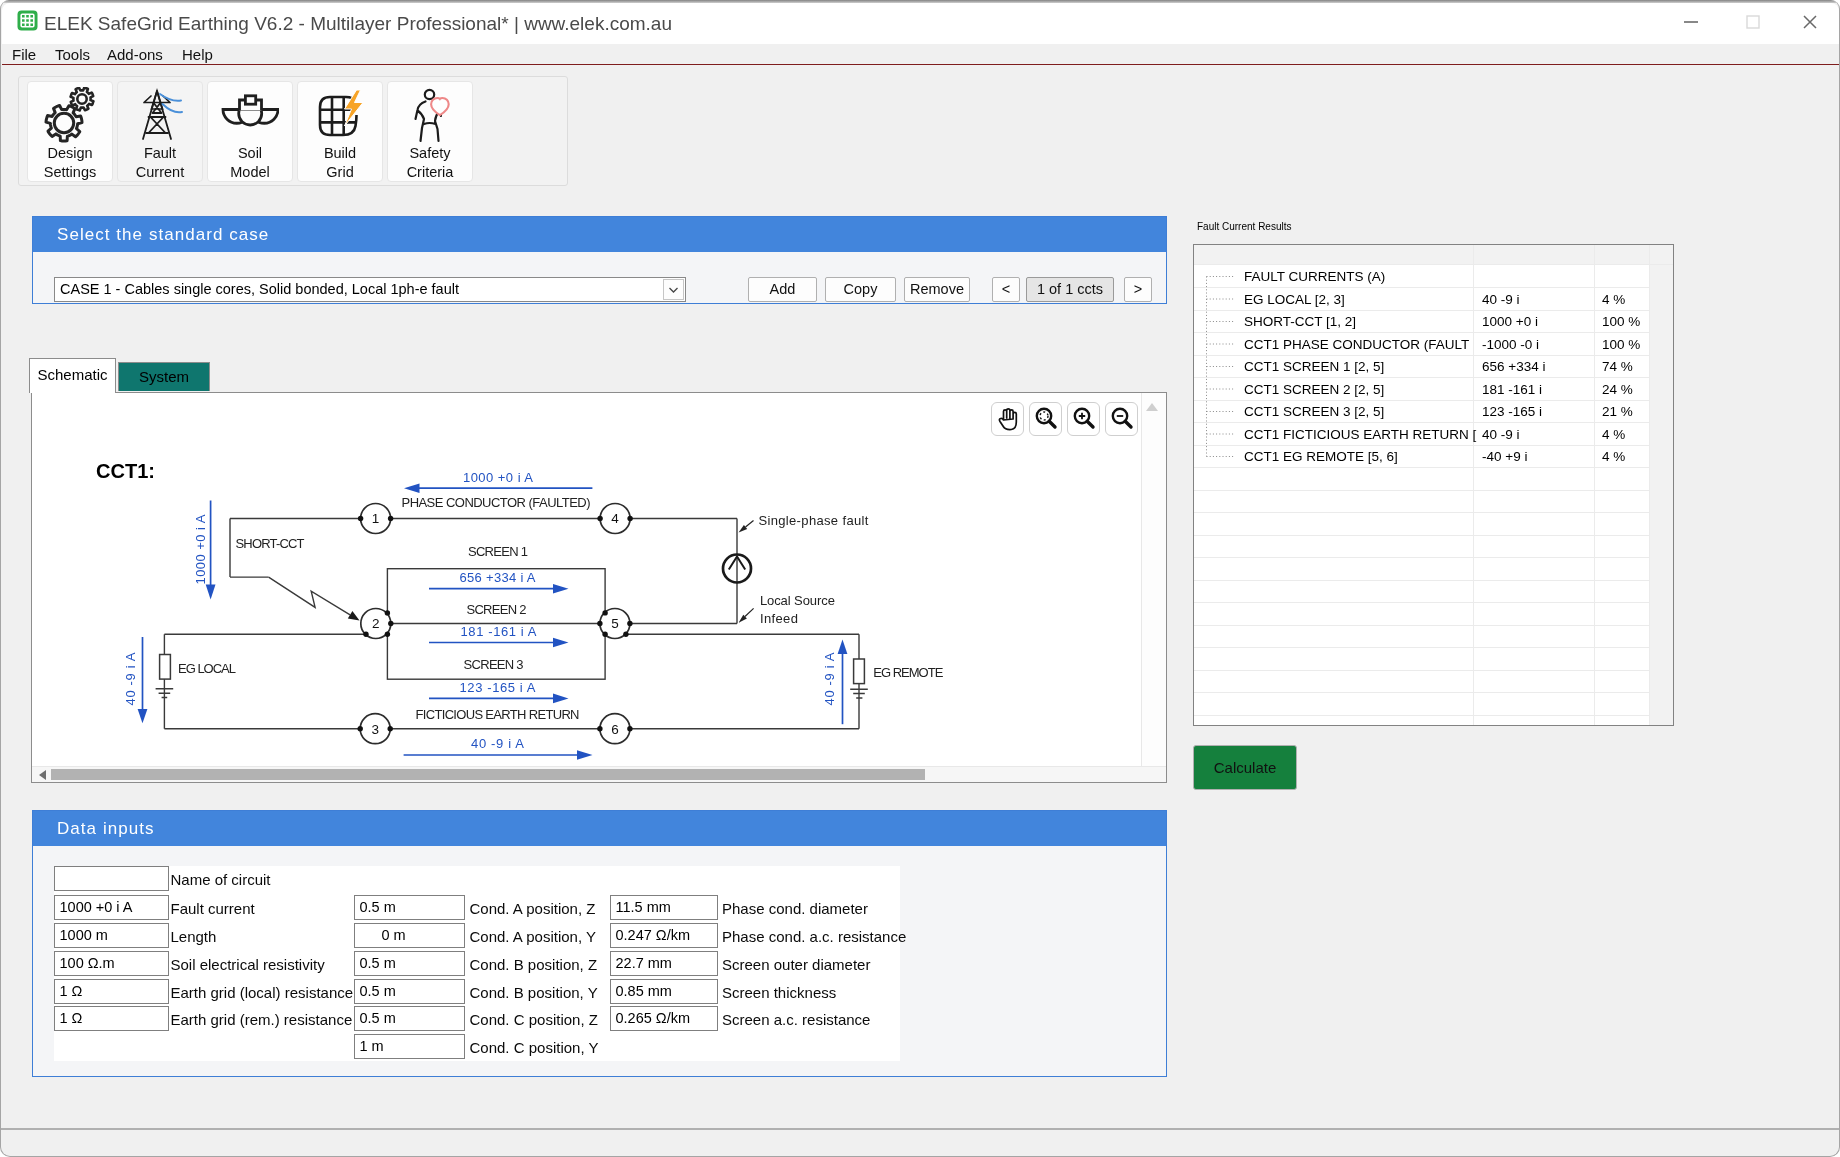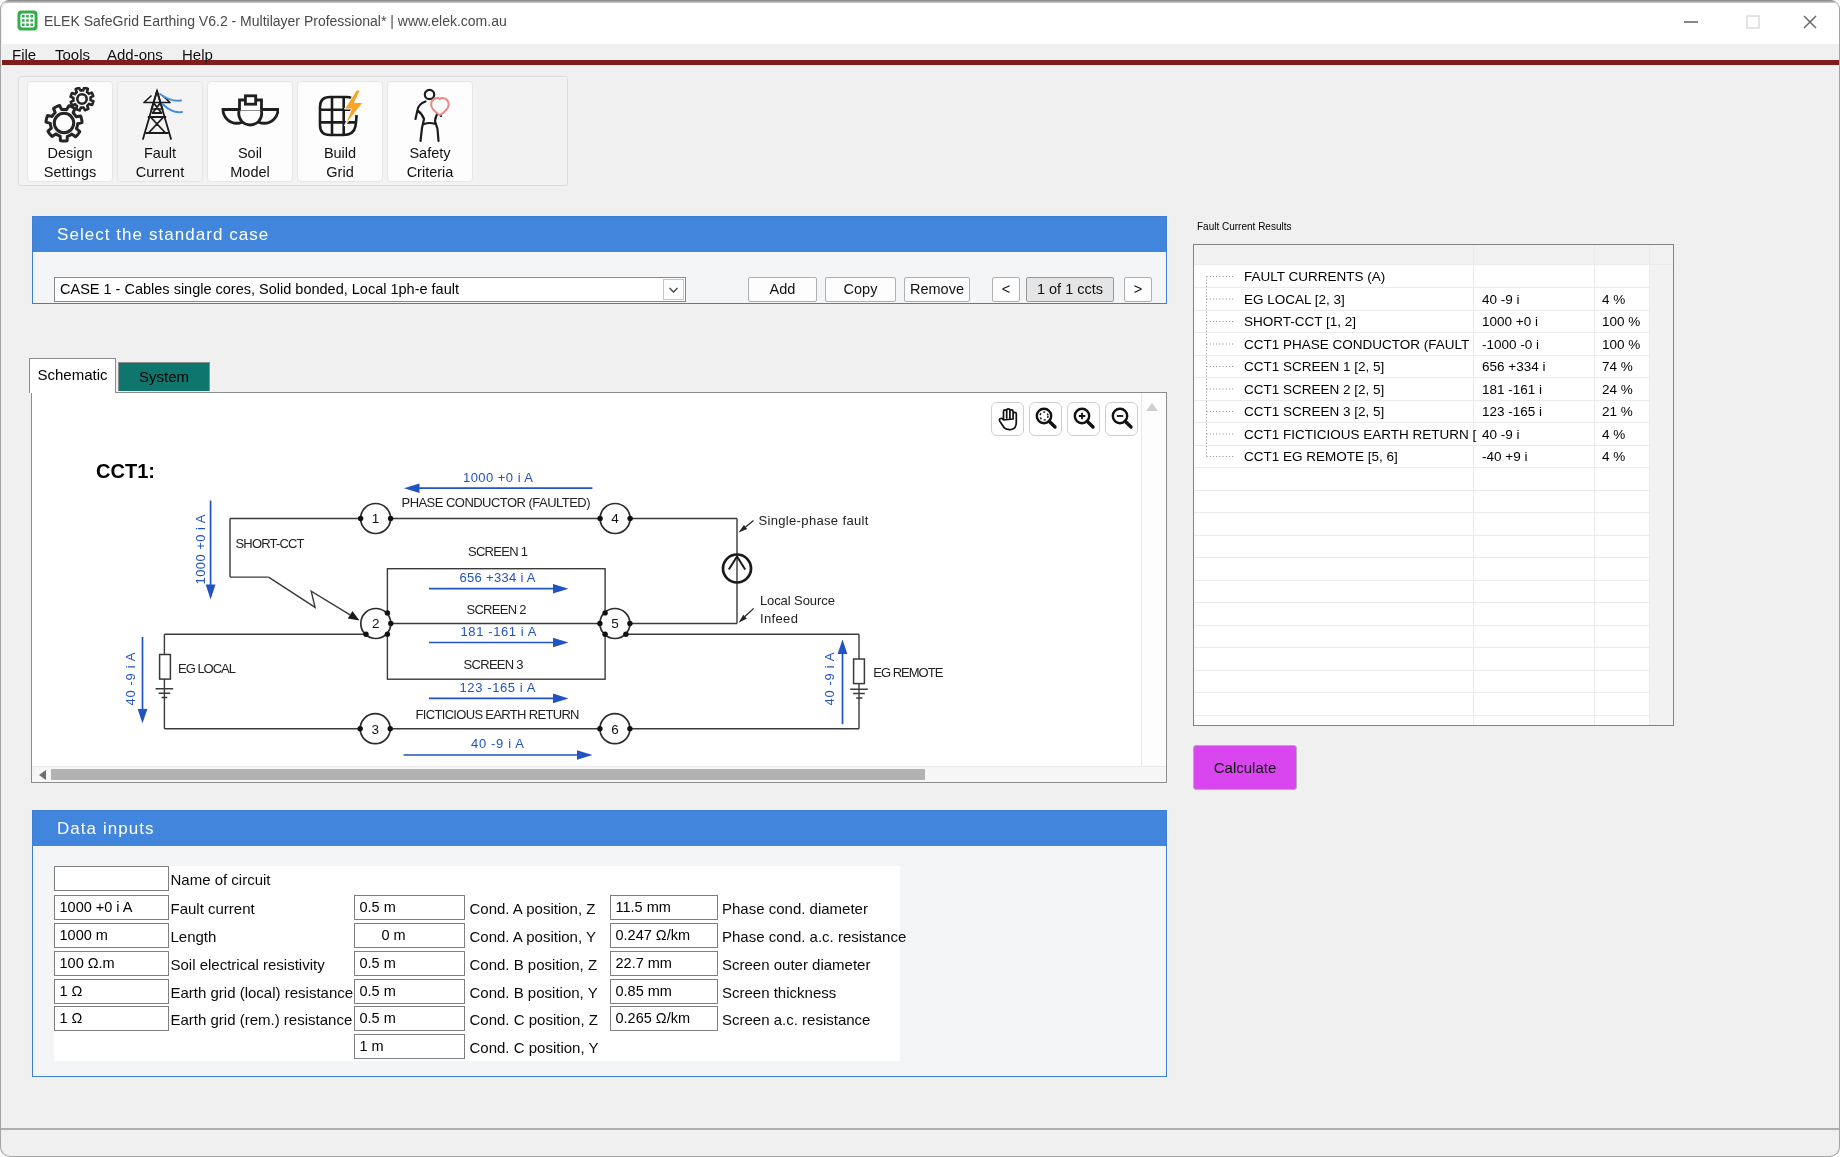--- a/index.html
+++ b/index.html
@@ -3,23 +3,23 @@
 <meta charset="utf-8">
 <style>
 html,body{margin:0;padding:0;background:#fff;}
 *{box-sizing:border-box;}
 body{font-family:"Liberation Sans",sans-serif;width:1840px;height:1157px;overflow:hidden;}
 .win{position:absolute;left:0;top:0;width:1840px;height:1157px;background:#f0f0f0;
  border:1px solid #a5a5a5;border-top:none;border-radius:9px 9px 10px 10px;overflow:hidden;}
 .topedge{position:absolute;left:0;top:0;width:1840px;height:3px;background:linear-gradient(#838383,#cfcfcf);border-radius:9px 9px 0 0;}
 .titlebar{position:absolute;left:1px;top:3px;width:1837px;height:41px;background:#fff;border-radius:8px 8px 0 0;}
 .appicon{position:absolute;left:16px;top:10px;width:21px;height:21px;}
-.title{position:absolute;left:43px;top:13px;font-size:14px;color:#4a4a4a;white-space:nowrap;text-align:right;}
+.title{position:absolute;left:43px;top:13px;font-size:19px;color:#4a4a4a;white-space:nowrap;text-align:right;}
 .winbtn{position:absolute;top:0;height:44px;display:flex;align-items:center;justify-content:center;}
-.menubar{position:absolute;left:1px;top:44px;width:1837px;height:21px;background:#f0f0f0;border-bottom:5px solid #7f1d1d;}
+.menubar{position:absolute;left:1px;top:44px;width:1837px;height:21px;background:#f0f0f0;border-bottom:1px solid #7f1d1d;}
 .menubar span{position:absolute;top:2px;font-size:15px;color:#111;}
 .toolwrap{position:absolute;left:17px;top:76px;width:550px;height:110px;background:#f2f2f2;border:1px solid #dcdcdc;border-radius:3px;}
 .tbtn{position:absolute;top:4px;width:86px;height:101px;background:#fdfdfd;border:1px solid #e6e6e6;border-radius:4px;text-align:center;}
 .tbtn .lbl{position:absolute;left:0;width:100%;top:62px;font-size:14.5px;line-height:19px;color:#111;}
 .tbtn svg{position:absolute;left:50%;top:5px;transform:translateX(-50%);}
 
 .group{position:absolute;left:31px;width:1135px;border:1px solid #3e7ed6;background:#f4f5f7;}
 .ghead{position:absolute;left:0;top:0;width:100%;height:35px;background:#4285dc;color:#fff;font-size:17px;line-height:35px;padding-left:24px;letter-spacing:1.05px;}
 .btn{position:absolute;background:#fdfdfd;border:1px solid #b0b0b0;border-radius:2px;font-size:14.5px;color:#111;text-align:center;}
 .combo{position:absolute;left:21px;top:60px;width:632px;height:25px;background:#fff;border:1px solid #898989;}
@@ -29,21 +29,21 @@
 
 .tab1{position:absolute;left:28px;top:358px;width:87px;height:35px;background:#fff;border:1px solid #8c8c8c;border-bottom:none;font-size:15px;color:#000;text-align:center;line-height:32px;z-index:3;}
 .tab2{position:absolute;left:117px;top:362px;width:92px;height:29px;background:#0f766e;border:1px solid #8c8c8c;border-bottom:none;font-size:15px;color:#000;text-align:center;line-height:28px;z-index:1;}
 .schpanel{position:absolute;left:30px;top:392px;width:1136px;height:391px;background:#fff;border:1px solid #8c8c8c;z-index:2;}
 .zbtn{position:absolute;top:9px;width:33px;height:34px;background:#fff;border:1px solid #cfcfcf;border-radius:6px;}
 
 .dinput{position:absolute;background:#fff;border:1px solid #7f7f7f;font-size:14.5px;color:#000;padding:3px 0 0 5px;white-space:nowrap;}
 .dlabel{position:absolute;font-size:15px;color:#0a0a0a;white-space:nowrap;}
 
 .rtable{position:absolute;left:1192px;top:244px;width:481px;height:482px;background:#fff;border:1px solid #828282;}
-.calc{position:absolute;left:1192px;top:745px;width:104px;height:45px;background:#d946ef;border:1px solid #b0b0b0;border-radius:3px;font-size:15px;color:#111;text-align:center;line-height:43px;}
+.calc{position:absolute;left:1192px;top:745px;width:104px;height:45px;background:#15803d;border:1px solid #b0b0b0;border-radius:3px;font-size:15px;color:#111;text-align:center;line-height:43px;}
 .flabel{position:absolute;left:1196px;top:221px;font-size:10px;color:#000;}
 </style>
 </head>
 <body>
 <div class="win">
 <div class="topedge"></div>
 <div class="titlebar"></div>
 <svg class="appicon" viewBox="0 0 21 21">
       <rect x="0.5" y="0.5" width="20" height="20" rx="4" fill="#2fae4a"></rect>
       <g stroke="#fff" stroke-width="1.6">

